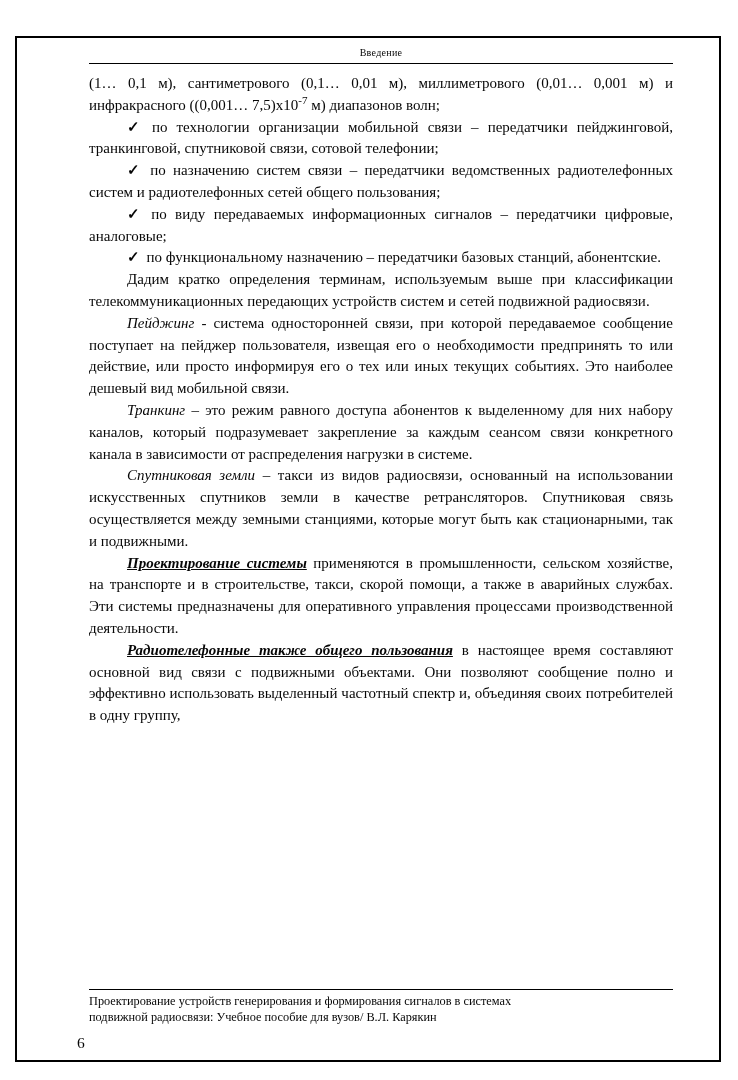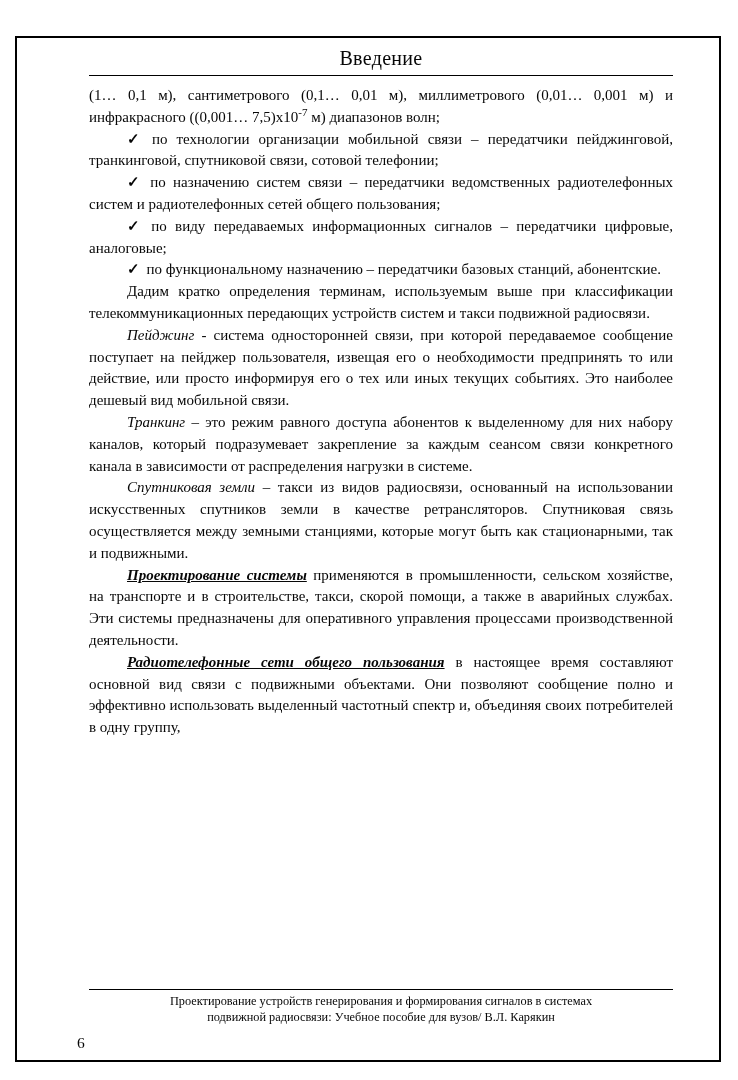--- a/index.html
+++ b/index.html
@@ -24,21 +24,21 @@
     width: 706px;
     height: 1026px;
     box-sizing: border-box;
     border: 2px solid #000;
     display: flex;
     flex-direction: column;
     padding: 6px 46px 8px 72px;
   }
   .header-title {
     text-align: center;
-    font-size: 20px;
+    font-size: 10px;
     letter-spacing: 0.3px;
     margin-top: 3px;
   }
   .rule {
     border-bottom: 1.6px solid #000;
     margin-top: 5px;
   }
   .body-text {
     flex: 1 1 auto;
     overflow: hidden;
@@ -61,21 +61,21 @@
     font-weight: 700;
     text-decoration: underline;
   }
   sup.exp {
     font-size: 11px;
     line-height: 0;
   }
   .footer { padding-top: 2px; }
   .footer .rule { margin: 0 0 4px 0; }
   .footer-line {
-    text-align: center;
+    text-align: left;
     font-size: 12.3px;
     line-height: 15.5px;
   }
   .page-number {
     font-size: 15.5px;
     margin-left: -12px;
     padding-top: 9px;
   }
 </style>
 </head>
@@ -90,27 +90,27 @@
     </div>
 
     <div class="body-text">
       <p class="para"><span>(1… 0,1 м), сантиметрового (0,1… 0,01 м), миллиметрового (0,01… 0,001 м) и инфракрасного ((0,001… 7,5)х10</span><sup class="exp">-7</sup><span> м) диапазонов волн;</span></p>
 
       <p class="para indent"><span class="check">✓</span><span>по технологии организации мобильной связи – передатчики пейджинговой, транкинговой, спутниковой связи, сотовой телефонии;</span></p>
       <p class="para indent"><span class="check">✓</span><span>по назначению систем связи – передатчики ведомственных радиотелефонных систем и радиотелефонных сетей общего пользования;</span></p>
       <p class="para indent"><span class="check">✓</span><span>по виду передаваемых информационных сигналов – передатчики цифровые, аналоговые;</span></p>
       <p class="para indent"><span class="check">✓</span><span>по функциональному назначению – передатчики базовых станций, абонентские.</span></p>
 
-      <p class="para indent"><span>Дадим кратко определения терминам, используемым выше при классификации телекоммуникационных передающих устройств систем и такси подвижной радиосвязи.</span></p>
+      <p class="para indent"><span>Дадим кратко определения терминам, используемым выше при классификации телекоммуникационных передающих устройств систем и сетей подвижной радиосвязи.</span></p>
 
       <p class="para indent"><span class="term">Пейджинг</span><span> - система односторонней связи, при которой передаваемое сообщение поступает на пейджер пользователя, извещая его о необходимости предпринять то или действие, или просто информируя его о тех или иных текущих событиях. Это наиболее дешевый вид мобильной связи.</span></p>
       <p class="para indent"><span class="term">Транкинг</span><span> – это режим равного доступа абонентов к выделенному для них набору каналов, который подразумевает закрепление за каждым сеансом связи конкретного канала в зависимости от распределения нагрузки в системе.</span></p>
       <p class="para indent"><span class="term">Спутниковая земли</span><span> – такси из видов радиосвязи, основанный на использовании искусственных спутников земли в качестве ретрансляторов. Спутниковая связь осуществляется между земными станциями, которые могут быть как стационарными, так и подвижными.</span></p>
       <p class="para indent"><span class="term-bold">Проектирование системы</span><span> применяются в промышленности, сельском хозяйстве, на транспорте и в строительстве, такси, скорой помощи, а также в аварийных службах. Эти системы предназначены для оперативного управления процессами производственной деятельности.</span></p>
-      <p class="para indent"><span class="term-bold">Радиотелефонные сети общего пользования</span><span> в настоящее время составляют основной вид связи с подвижными объектами. Они позволяют сообщение полно и эффективно использовать выделенный частотный спектр и, объединяя своих потребителей в одну группу,</span></p>
+      <p class="para indent"><span class="term-bold">Радиотелефонные также общего пользования</span><span> в настоящее время составляют основной вид связи с подвижными объектами. Они позволяют сообщение полно и эффективно использовать выделенный частотный спектр и, объединяя своих потребителей в одну группу,</span></p>
     </div>
 
     <div class="footer">
       <div class="rule"></div>
       <div class="footer-line">Проектирование устройств генерирования и формирования сигналов в системах</div>
       <div class="footer-line">подвижной радиосвязи: Учебное пособие для вузов/ В.Л. Карякин</div>
       <div class="page-number">6</div>
     </div>
 
   </div>

